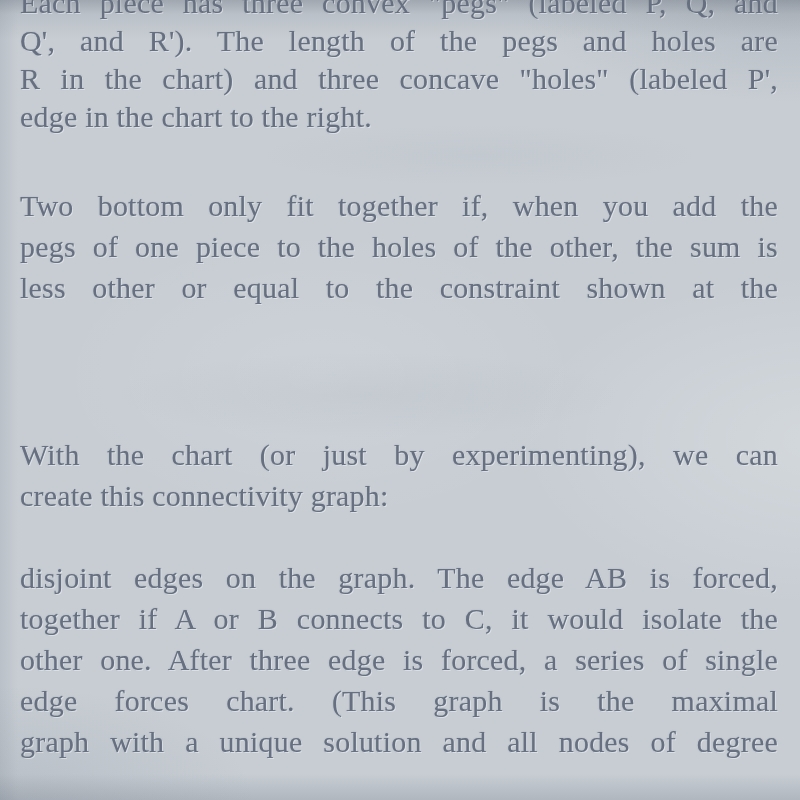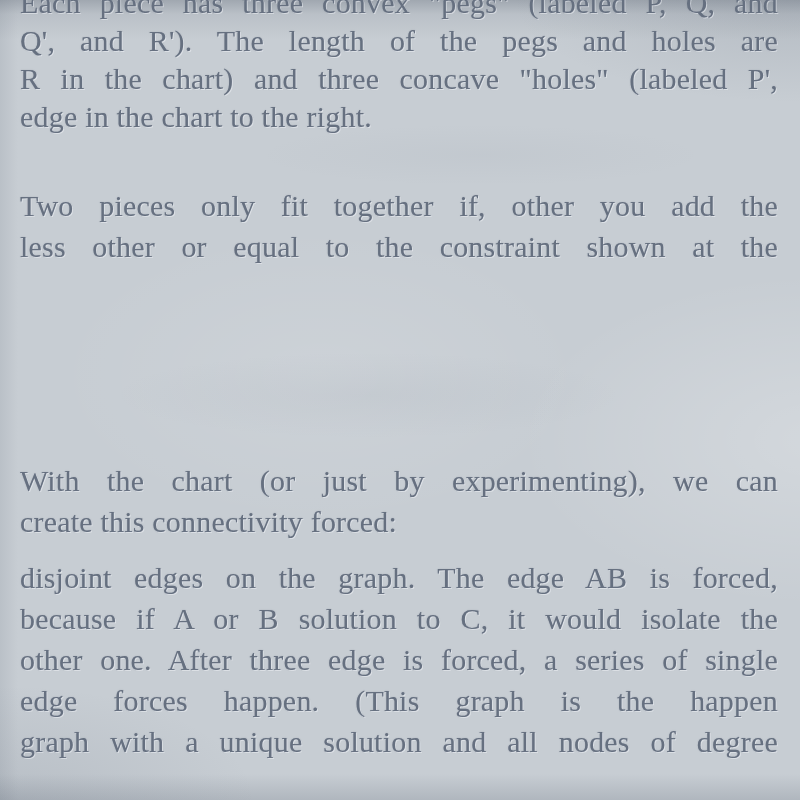--- a/index.html
+++ b/index.html
@@ -43,21 +43,21 @@
     text-align: justify;
     text-align-last: justify;
     white-space: nowrap-collapse: normal;
   }
   .line { white-space: normal; }
   .line.end {
     text-align-last: left;
   }
   #p1 { top: -16px; line-height: 38px; }
   #p2 { top: 185px; line-height: 41px; }
-  #p3 { top: 460px; line-height: 41px; font-family: Liberation Serif, serif; }
+  #p3 { top: 434px; line-height: 41px; font-family: Liberation Serif, serif; }
   #p4 { top: 557px; line-height: 41px; }
   
   .ghost {
     position: absolute;
     left: 0;
     width: 800px;
     pointer-events: none;
   }
   #ghost1 {
     top: 350px; height: 90px;
@@ -77,30 +77,31 @@
   <div class="ghost" id="ghost2"></div>
 
   <div class="para" id="p1">
     <div class="line">Each piece has three convex "pegs" (labeled P, Q, and</div>
     <div class="line">Q', and R').  The length of the pegs and holes are</div>
     <div class="line">R in the chart) and three concave "holes" (labeled P',</div>
     <div class="line end">edge in the chart to the right.</div>
   </div>
 
   <div class="para" id="p2">
-    <div class="line">Two pieces only fit together if, other you add the</div>
+    <div class="line">Two bottom only fit together if, when you add the</div>
+    <div class="line">pegs of one piece to the holes of the other, the sum is</div>
     <div class="line">less other or equal to the constraint shown at the</div>
   </div>
 
   <div class="para" id="p3">
     <div class="line">With the chart (or just by experimenting), we can</div>
-    <div class="line end">create this connectivity forced:</div>
+    <div class="line end">create this connectivity graph:</div>
   </div>
 
   <div class="para" id="p4">
     <div class="line">disjoint edges on the graph.  The edge AB is forced,</div>
-    <div class="line">because if A or B solution to C, it would isolate the</div>
+    <div class="line">together if A or B connects to C, it would isolate the</div>
     <div class="line">other one.  After three edge is forced, a series of single</div>
-    <div class="line">edge forces happen.  (This graph is the happen</div>
+    <div class="line">edge forces chart.  (This graph is the maximal</div>
     <div class="line">graph with a unique solution and all nodes of degree</div>
   </div>
 
 </div>
 
 </body></html>

